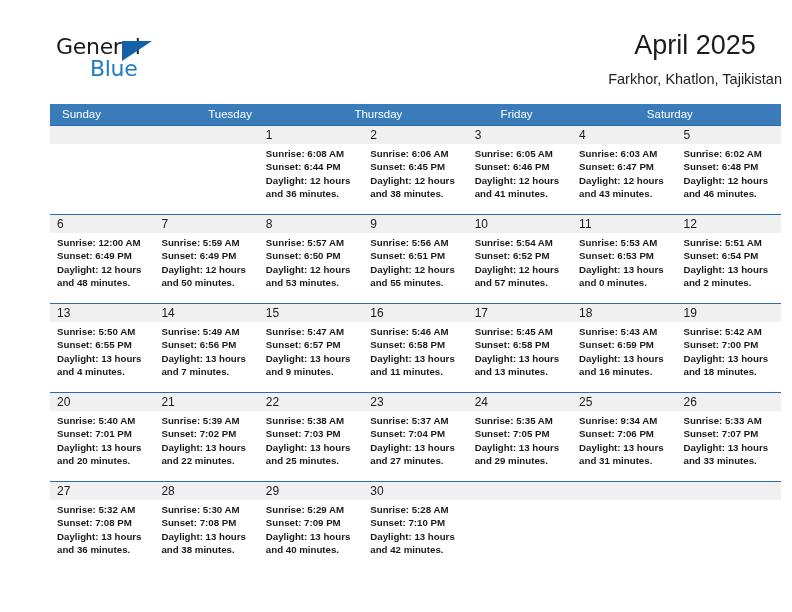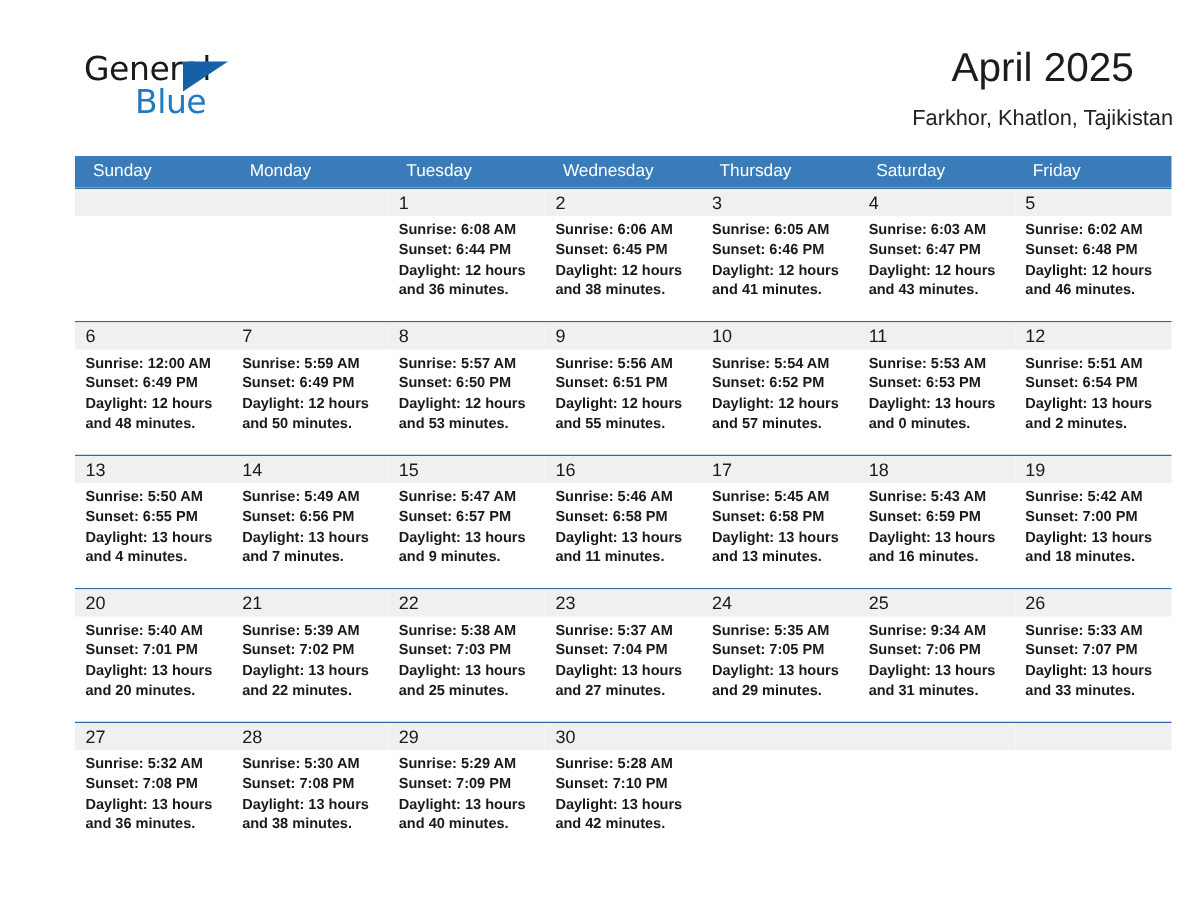--- a/index.html
+++ b/index.html
@@ -165,26 +165,24 @@
       <div class="month-title">April 2025</div>
       <div class="location">Farkhor, Khatlon, Tajikistan</div>
     </div>
 
   </div>
 
   <div class="calendar">
 
     <div class="weekdays">
       <div class="weekday">Sunday</div>
-      <div class="weekday">Monday</div>
       <div class="weekday">Tuesday</div>
-      <div class="weekday">Wednesday</div>
       <div class="weekday">Thursday</div>
+      <div class="weekday">Friday</div>
       <div class="weekday">Saturday</div>
-      <div class="weekday">Friday</div>
     </div>
 
     <div class="week">
       <div class="day empty">
         <div class="daynum"></div>
 
       </div>
       <div class="day empty">
         <div class="daynum"></div>
 

